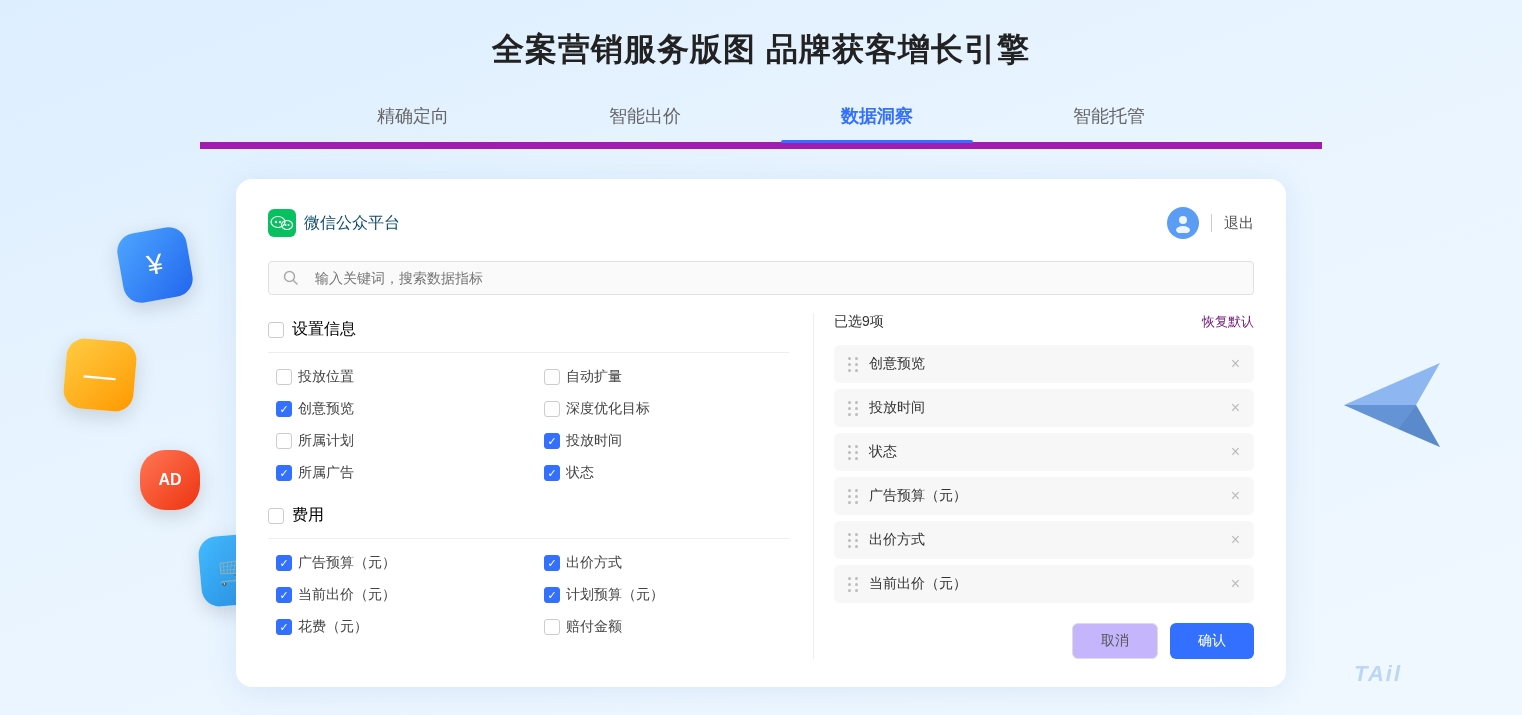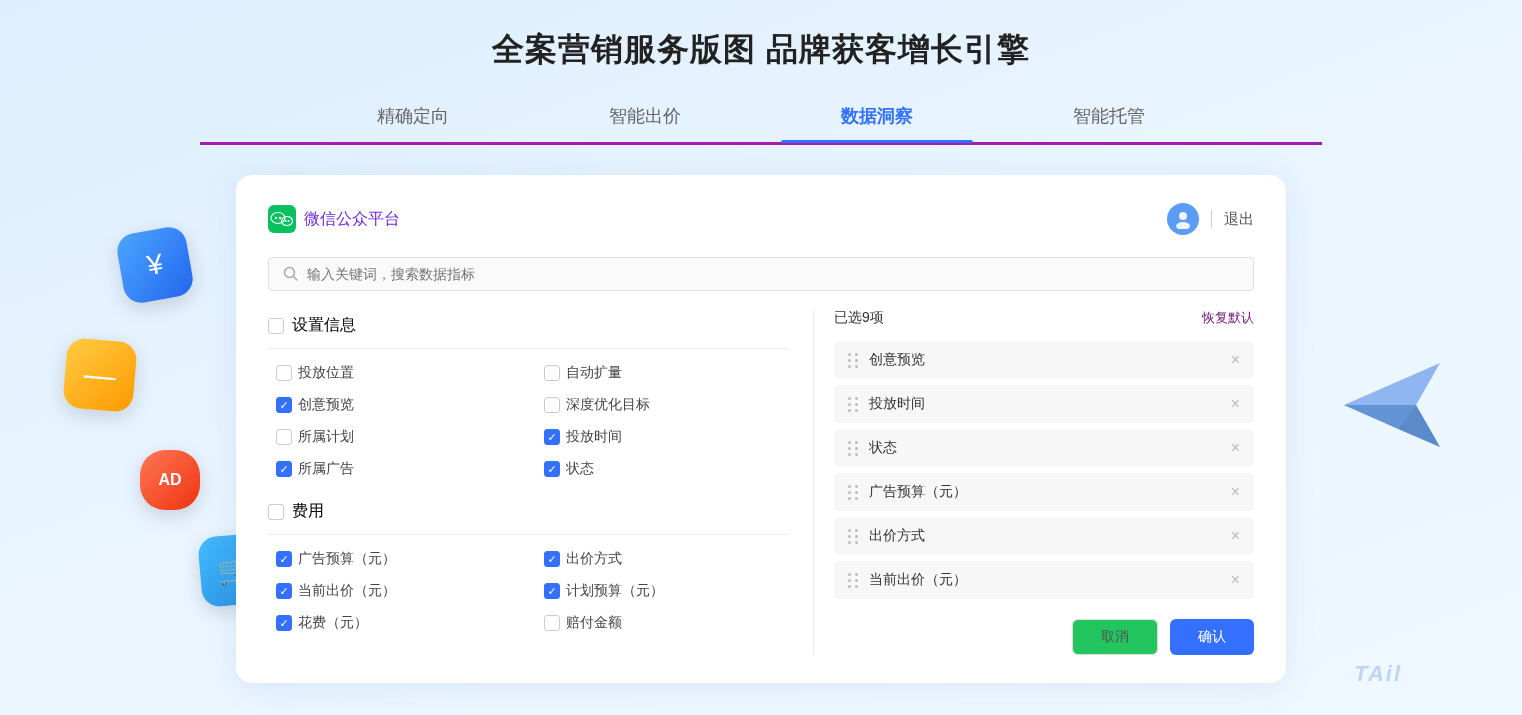--- a/index.html
+++ b/index.html
@@ -20,21 +20,21 @@
       font-weight: 600;
       color: #222;
       letter-spacing: 1px;
     }
 
     
     .nav-tabs {
       display: flex;
       justify-content: center;
       gap: 0;
-      border-bottom: 3px solid #a21caf;
+      border-bottom: 7px solid #a21caf;
       margin: 0 200px;
       position: relative;
     }
     .nav-tab {
       padding: 14px 80px;
       font-size: 18px;
       color: #666;
       cursor: pointer;
       position: relative;
       user-select: none;
@@ -81,21 +81,21 @@
       justify-content: space-between;
       margin-bottom: 22px;
     }
     .dialog-header-left {
       display: flex;
       align-items: center;
       gap: 8px;
     }
     .dialog-platform-name {
       font-size: 16px;
-      color: #6d28d9;
+      color: #0c4a6e;
       font-weight: 500;
     }
     .dialog-header-right {
       display: flex;
       align-items: center;
       gap: 12px;
       color: #666;
       font-size: 15px;
     }
     .user-avatar-icon {
@@ -119,21 +119,21 @@
       color: #555;
     }
 
     
     .search-bar {
       display: flex;
       align-items: center;
       border: 1px solid #e0e0e0;
       border-radius: 4px;
       padding: 8px 14px;
-      gap: 8px;
+      gap: 16px;
       margin-bottom: 18px;
       background: #fafafa;
     }
     .search-input {
       border: none;
       background: transparent;
       font-size: 14px;
       color: #999;
       outline: none;
       flex: 1;
@@ -267,21 +267,21 @@
     
     .dialog-footer {
       display: flex;
       justify-content: flex-end;
       gap: 12px;
       margin-top: 20px;
     }
     .btn-cancel {
       padding: 8px 28px;
       border: 1px solid #ddd;
-      background: #22c55e;
+      background: #c4b5fd;
       border-radius: 6px;
       font-size: 14px;
       color: #555;
       cursor: pointer;
     }
     .btn-confirm {
       padding: 8px 28px;
       background: #3370ff;
       border: none;
       border-radius: 6px;

